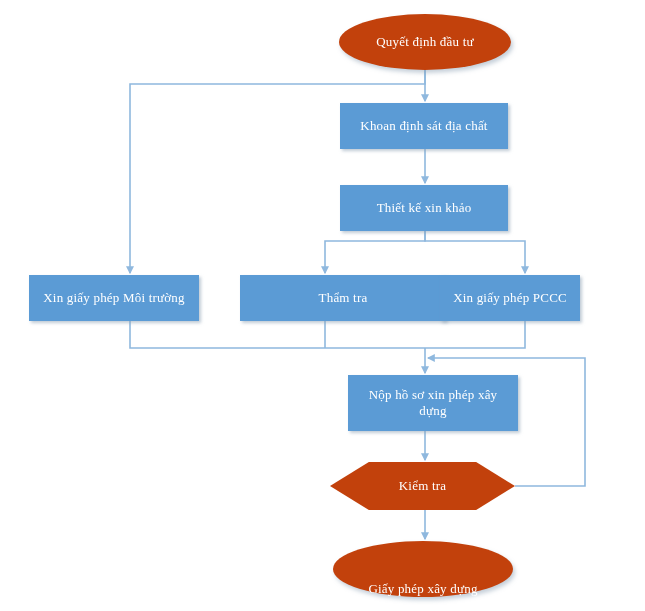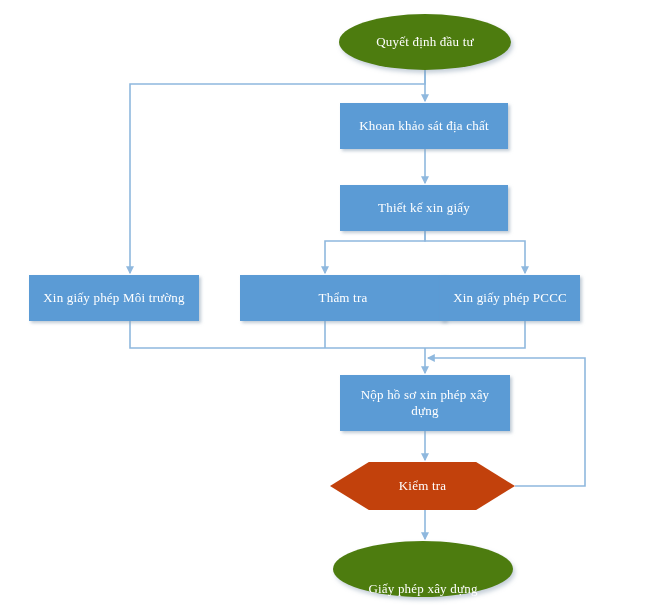--- a/index.html
+++ b/index.html
@@ -35,21 +35,21 @@
     font-size: 13px;
     line-height: 1.25;
     letter-spacing: 0.2px;
     z-index: 2;
   }
   .node-process {
     background: #5B9BD5;
     box-shadow: 2px 2px 3px rgba(140,160,180,0.55);
   }
   .node-terminator {
-    background: #4d7c0f;
+    background: #c2410c;
     border-radius: 50%;
     box-shadow: 2px 3px 4px rgba(140,160,180,0.5);
   }
   .node-decision {
     background: #c2410c;
     -webkit-clip-path: polygon(21% 0%, 79% 0%, 100% 50%, 79% 100%, 21% 100%, 0% 50%);
     clip-path: polygon(21% 0%, 79% 0%, 100% 50%, 79% 100%, 21% 100%, 0% 50%);
     filter: drop-shadow(2px 2px 2px rgba(140,160,180,0.5));
   }
   .node-label {
@@ -98,40 +98,40 @@
 
       <path d="M 515 486 L 585 486 L 585 358 L 428 358" marker-end="url(#arrow-light)"></path>
     </g>
   </svg>
 
   <div class="node node-terminator" style="left:339px; top:14px; width:172px; height:56px;">
     <span class="node-label">Quyết định đầu tư</span>
   </div>
 
   <div class="node node-process" style="left:340px; top:103px; width:168px; height:46px;">
-    <span class="node-label">Khoan khảo sát địa chất</span>
+    <span class="node-label">Khoan định sát địa chất</span>
   </div>
 
   <div class="node node-process" style="left:340px; top:185px; width:168px; height:46px;">
-    <span class="node-label">Thiết kế xin giấy</span>
+    <span class="node-label">Thiết kế xin khảo</span>
   </div>
 
   <div class="node node-process" style="left:29px; top:275px; width:170px; height:46px;">
     <span class="node-label">Xin giấy phép Môi trường</span>
   </div>
 
   <div class="node node-process" style="left:240px; top:275px; width:206px; height:46px;">
     <span class="node-label">Thẩm tra</span>
   </div>
 
   <div class="node node-process" style="left:440px; top:275px; width:140px; height:46px;">
     <span class="node-label">Xin giấy phép PCCC</span>
   </div>
 
-  <div class="node node-process" style="left:340px; top:375px; width:170px; height:56px;">
+  <div class="node node-process" style="left:348px; top:375px; width:170px; height:56px;">
     <span class="node-label">Nộp hồ sơ xin phép xây dựng</span>
   </div>
 
   <div class="node node-decision" style="left:330px; top:462px; width:185px; height:48px;">
     <span class="node-label">Kiểm tra</span>
   </div>
 
   <div class="node node-terminator" style="left:333px; top:541px; width:180px; height:56px;align-items:flex-end;">
     <span class="node-label">Giấy phép xây dựng</span>
   </div>

